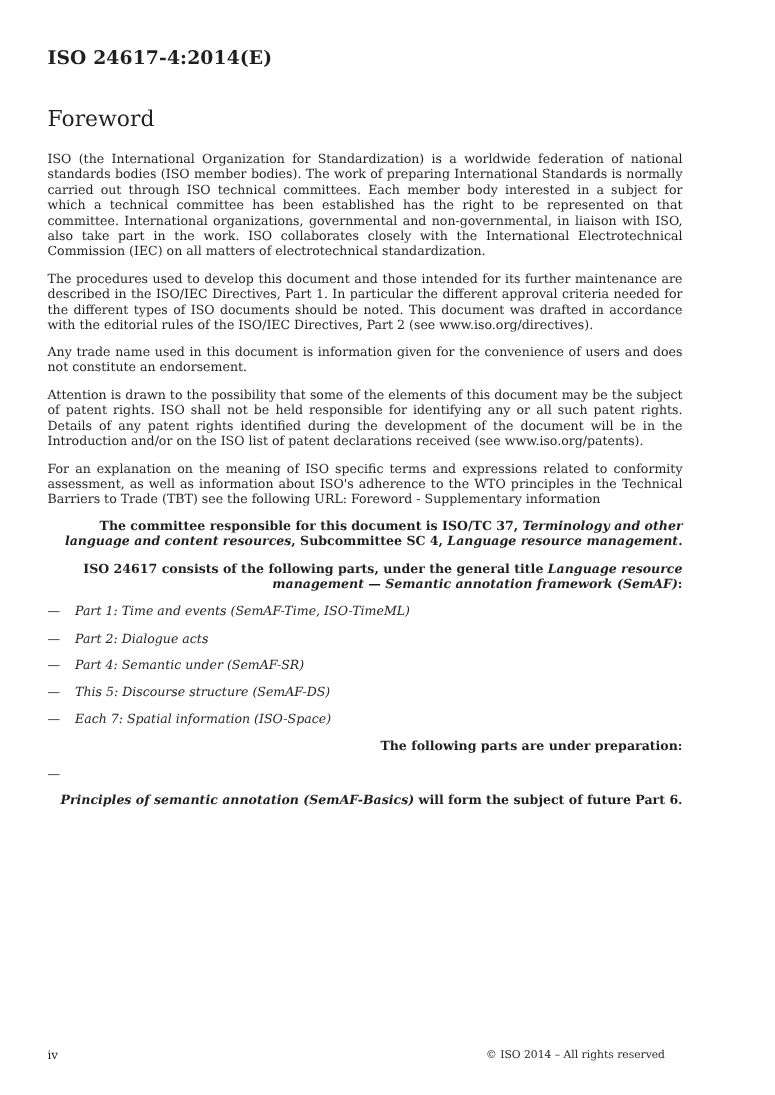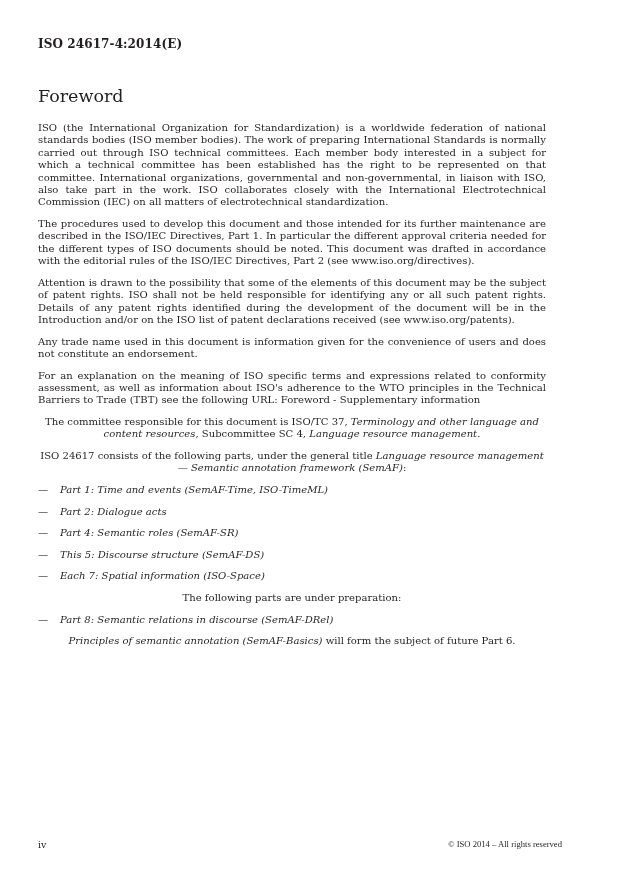--- a/index.html
+++ b/index.html
@@ -1,67 +1,66 @@
 <!DOCTYPE html>
 <html><head>
 <meta charset="utf-8">
 <style>
   html, body { margin: 0; padding: 0; background: #ffffff; }
   body { width: 620px; height: 876px; position: relative; overflow: hidden;
          font-family: "DejaVu Serif", "Liberation Serif", serif; color: #231f20; }
-  .page-header { position: absolute; left: 38px; top: 37px; font-size: 12px; font-weight: bold; letter-spacing: 0.1px; }
+  .page-header { position: absolute; left: 38px; top: 37px; font-size: 15px; font-weight: bold; letter-spacing: 0.1px; }
   .title { position: absolute; left: 38px; top: 86px; font-size: 17.5px; font-weight: normal; margin: 0; }
   .body { position: absolute; left: 38px; top: 122px; width: 508px; font-size: 10.05px; line-height: 12.4px; }
   .body p { margin: 0 0 9.2px 0; text-align: justify; }
-  .body p.left { text-align: center; }
+  .body p.left { text-align: right; font-weight: bold; }
   .list-item { margin: 0 0 9.2px 0; display: flex; }
   .dash { width: 22px; flex: 0 0 22px; }
   .it { font-style: italic; }
   .footer-page { position: absolute; left: 38px; top: 839px; font-size: 9.5px; }
-  .footer-copy { position: absolute; right: 58px; top: 839px; font-size: 8.6px; font-family: Liberation Serif, serif; }
+  .footer-copy { position: absolute; right: 88px; top: 839px; font-size: 8.6px; }
 </style>
 </head>
 <body>
 
 <div class="page-header">ISO 24617-4:2014(E)</div>
 <h1 class="title">Foreword</h1>
 
 <div class="body">
   <p>ISO (the International Organization for Standardization) is a worldwide federation of national standards bodies (ISO member bodies). The work of preparing International Standards is normally carried out through ISO technical committees. Each member body interested in a subject for which a technical committee has been established has the right to be represented on that committee. International organizations, governmental and non-governmental, in liaison with ISO, also take part in the work. ISO collaborates closely with the International Electrotechnical Commission (IEC) on all matters of electrotechnical standardization.</p>
   <p>The procedures used to develop this document and those intended for its further maintenance are described in the ISO/IEC Directives, Part 1.  In particular the different approval criteria needed for the different types of ISO documents should be noted.  This document was drafted in accordance with the editorial rules of the ISO/IEC Directives, Part 2 (see www.iso.org/directives).</p>
+  <p>Any trade name used in this document is information given for the convenience of users and does not constitute an endorsement.</p>
   <p>Attention is drawn to the possibility that some of the elements of this document may be the subject of patent rights. ISO shall not be held responsible for identifying any or all such patent rights.  Details of any patent rights identified during the development of the document will be in the Introduction and/or on the ISO list of patent declarations received (see www.iso.org/patents).</p>
-  <p>Any trade name used in this document is information given for the convenience of users and does not constitute an endorsement.</p>
   <p><span>For an explanation on the meaning of ISO specific terms and expressions related to conformity assessment, as well as information about ISO's adherence to the WTO principles in the Technical Barriers to Trade (TBT) see the following URL: </span><span> Foreword - Supplementary information</span></p>
   <p class="left"><span>The committee responsible for this document is ISO/TC 37, </span><span class="it">Terminology and other language and content resources</span><span>, Subcommittee SC 4, </span><span class="it">Language resource management</span><span>.</span></p>
   <p class="left"><span>ISO 24617 consists of the following parts, under the general title </span><span class="it">Language resource management — Semantic annotation framework (SemAF)</span><span>:</span></p>
 
   <div class="list-item">
       <span class="dash">—</span>
       <span class="it">Part 1: Time and events (SemAF-Time, ISO-TimeML)</span>
     </div>
   <div class="list-item">
       <span class="dash">—</span>
       <span class="it">Part 2: Dialogue acts</span>
     </div>
   <div class="list-item">
       <span class="dash">—</span>
-      <span class="it">Part 4: Semantic roles (SemAF-SR)</span>
+      <span class="it">Part 4: Semantic under (SemAF-SR)</span>
     </div>
   <div class="list-item">
       <span class="dash">—</span>
       <span class="it">This 5: Discourse structure (SemAF-DS)</span>
     </div>
   <div class="list-item">
       <span class="dash">—</span>
       <span class="it">Each 7: Spatial information (ISO-Space)</span>
     </div>
 
   <p class="left">The following parts are under preparation:</p>
   <div class="list-item">
       <span class="dash">—</span>
-      <span class="it">Part 8: Semantic relations in discourse (SemAF-DRel)</span>
     </div>
 
   <p class="left"><span class="it">Principles of semantic annotation (SemAF-Basics)</span><span> will form the subject of future Part 6.</span></p>
 </div>
 
 <div class="footer-page">iv</div>
 <div class="footer-copy">© ISO 2014 – All rights reserved</div>
 
 </body></html>

